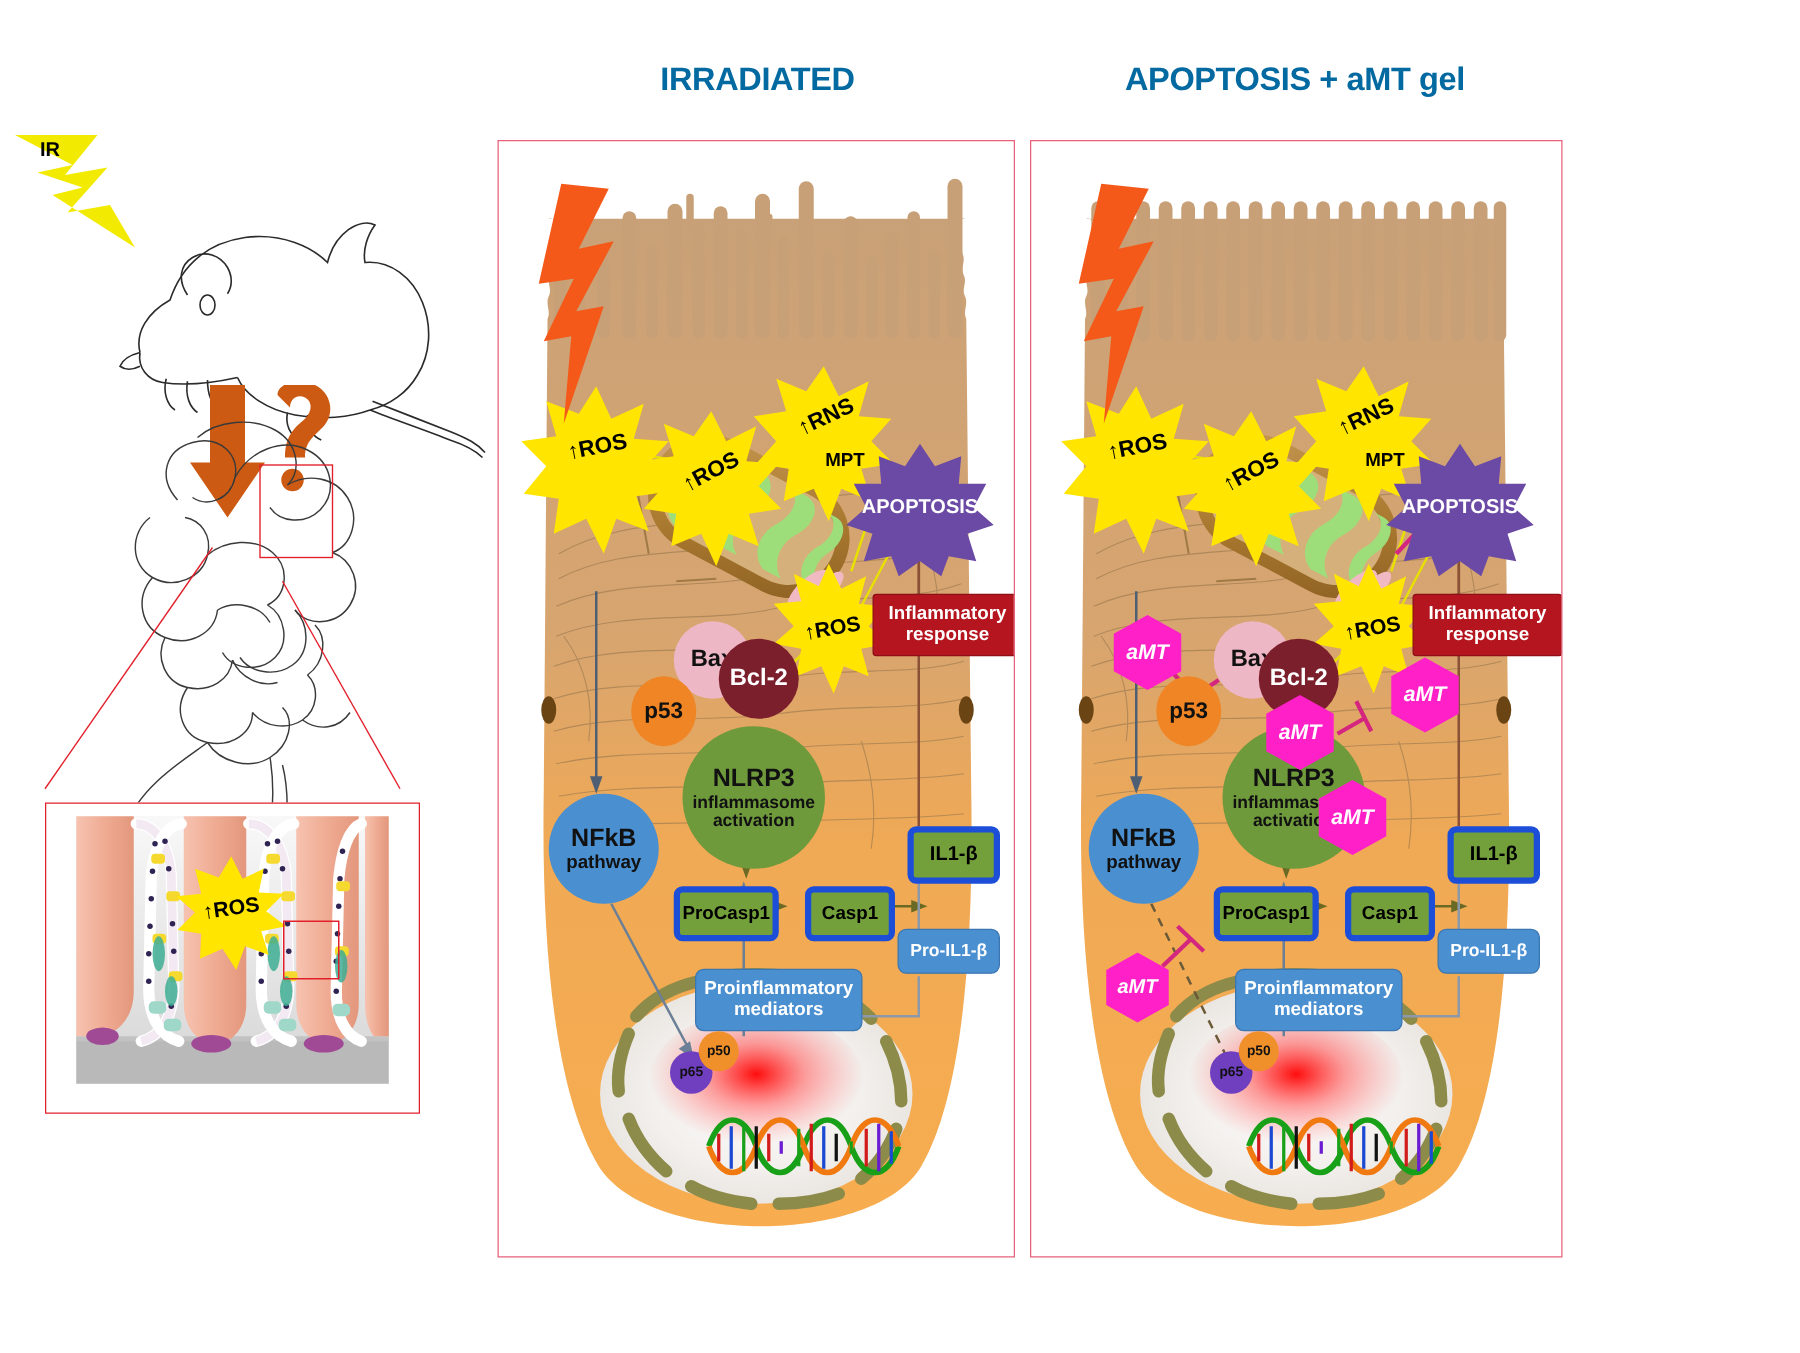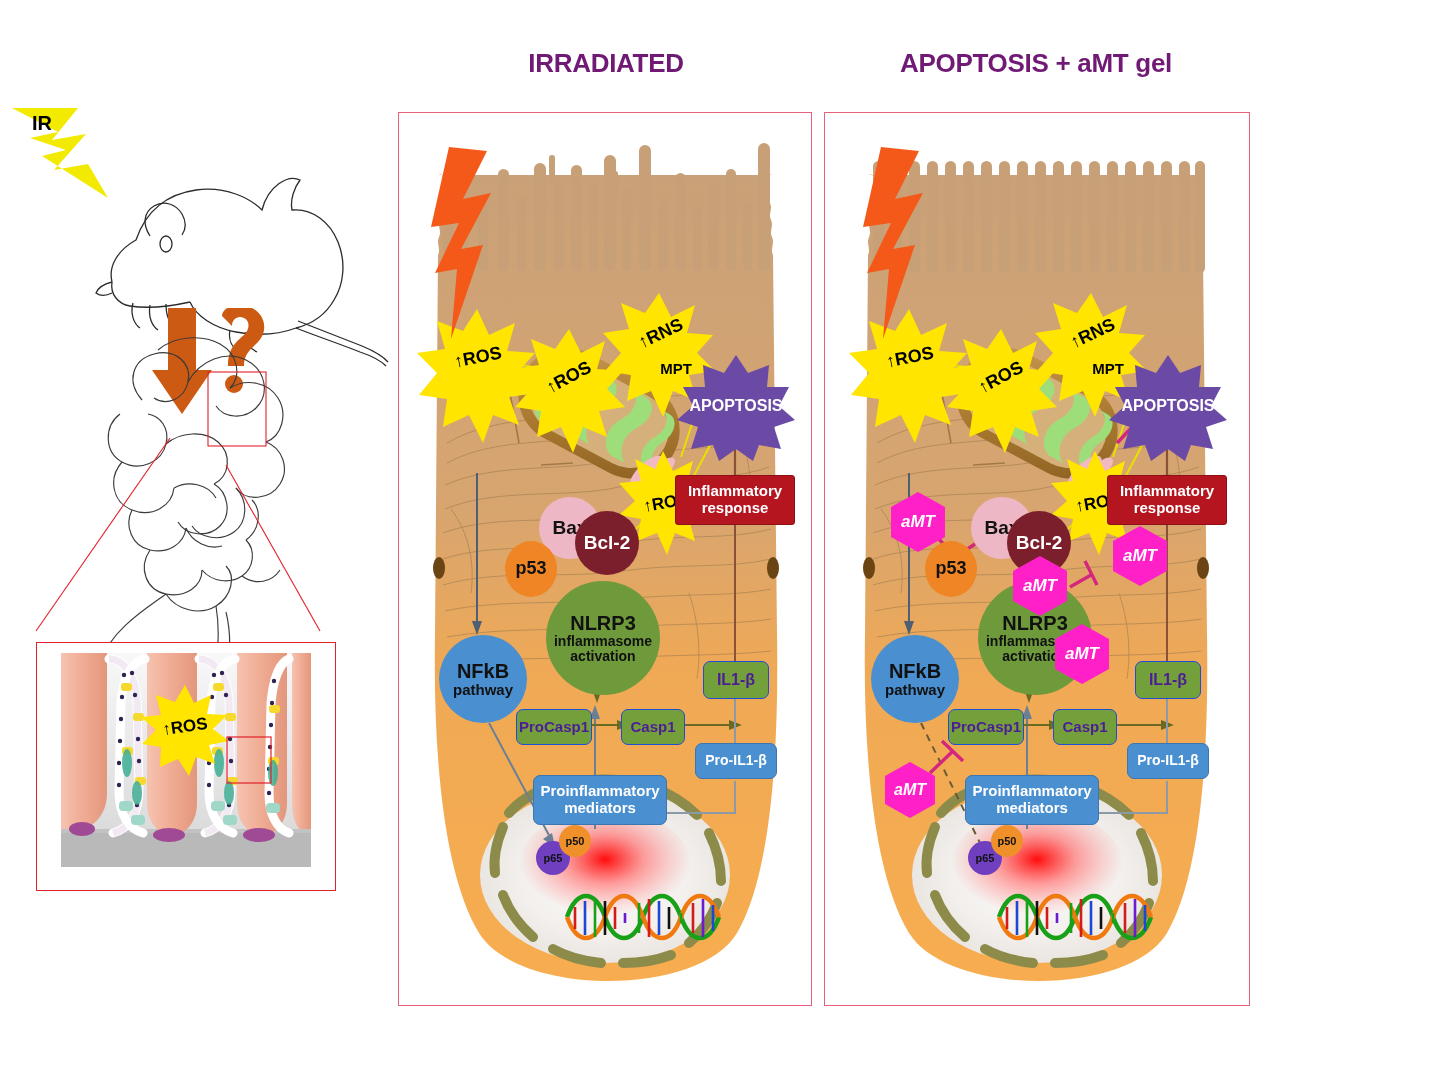--- a/index.html
+++ b/index.html
@@ -3,48 +3,48 @@
 <meta charset="utf-8">
 <style>
   html,body{margin:0;padding:0;background:#ffffff;}
   body{width:1440px;height:1082px;position:relative;overflow:hidden;
        font-family:"Liberation Sans",sans-serif;}
 
   .abs{position:absolute;}
 
   
   .panel-title{
-    position:absolute;font-weight:bold;font-size:26px;color:#701a75;
+    position:absolute;font-weight:bold;font-size:26px;color:#0369a1;
     letter-spacing:-0.3px;text-align:center;white-space:nowrap;
   }
 
   
   .cell-panel{
     position:absolute;border:1.5px solid #e8607a;background:#fff;
     overflow:hidden;
   }
   .panel-inner{position:absolute;left:0;top:0;width:100%;height:100%;}
 
   
   .ir-label{
-    position:absolute;font-weight:bold;font-size:20px;color:#000;z-index:5;
+    position:absolute;font-weight:bold;font-size:16px;color:#000;z-index:5;
   }
 
   .node-text{
     position:absolute;display:flex;align-items:center;justify-content:center;
     text-align:center;font-weight:bold;line-height:1.08;pointer-events:none;
   }
 
   
   .rbox{
     position:absolute;display:flex;align-items:center;justify-content:center;
     text-align:center;font-weight:bold;line-height:1.12;
-    border-radius:7px;color:#fff;
+    border-radius:7px;color:#fff;margin-left:23px;
   }
-  .rbox.green{background:#74a03c;color:#4c1d95;border:1px solid #1d4ed8;}
+  .rbox.green{background:#74a03c;color:#000000;border:5px solid #1d4ed8;}
   .rbox.blue{background:#4a8fd0;color:#ffffff;border:1px solid #3b76b0;}
   .rbox.red{background:#b4151f;color:#ffffff;border:1px solid #8d0f17;border-radius:3px;}
 
   .circ{
     position:absolute;border-radius:50%;display:flex;align-items:center;
     justify-content:center;text-align:center;font-weight:bold;line-height:1.1;
   }
 
   svg{display:block;}
 </style>

